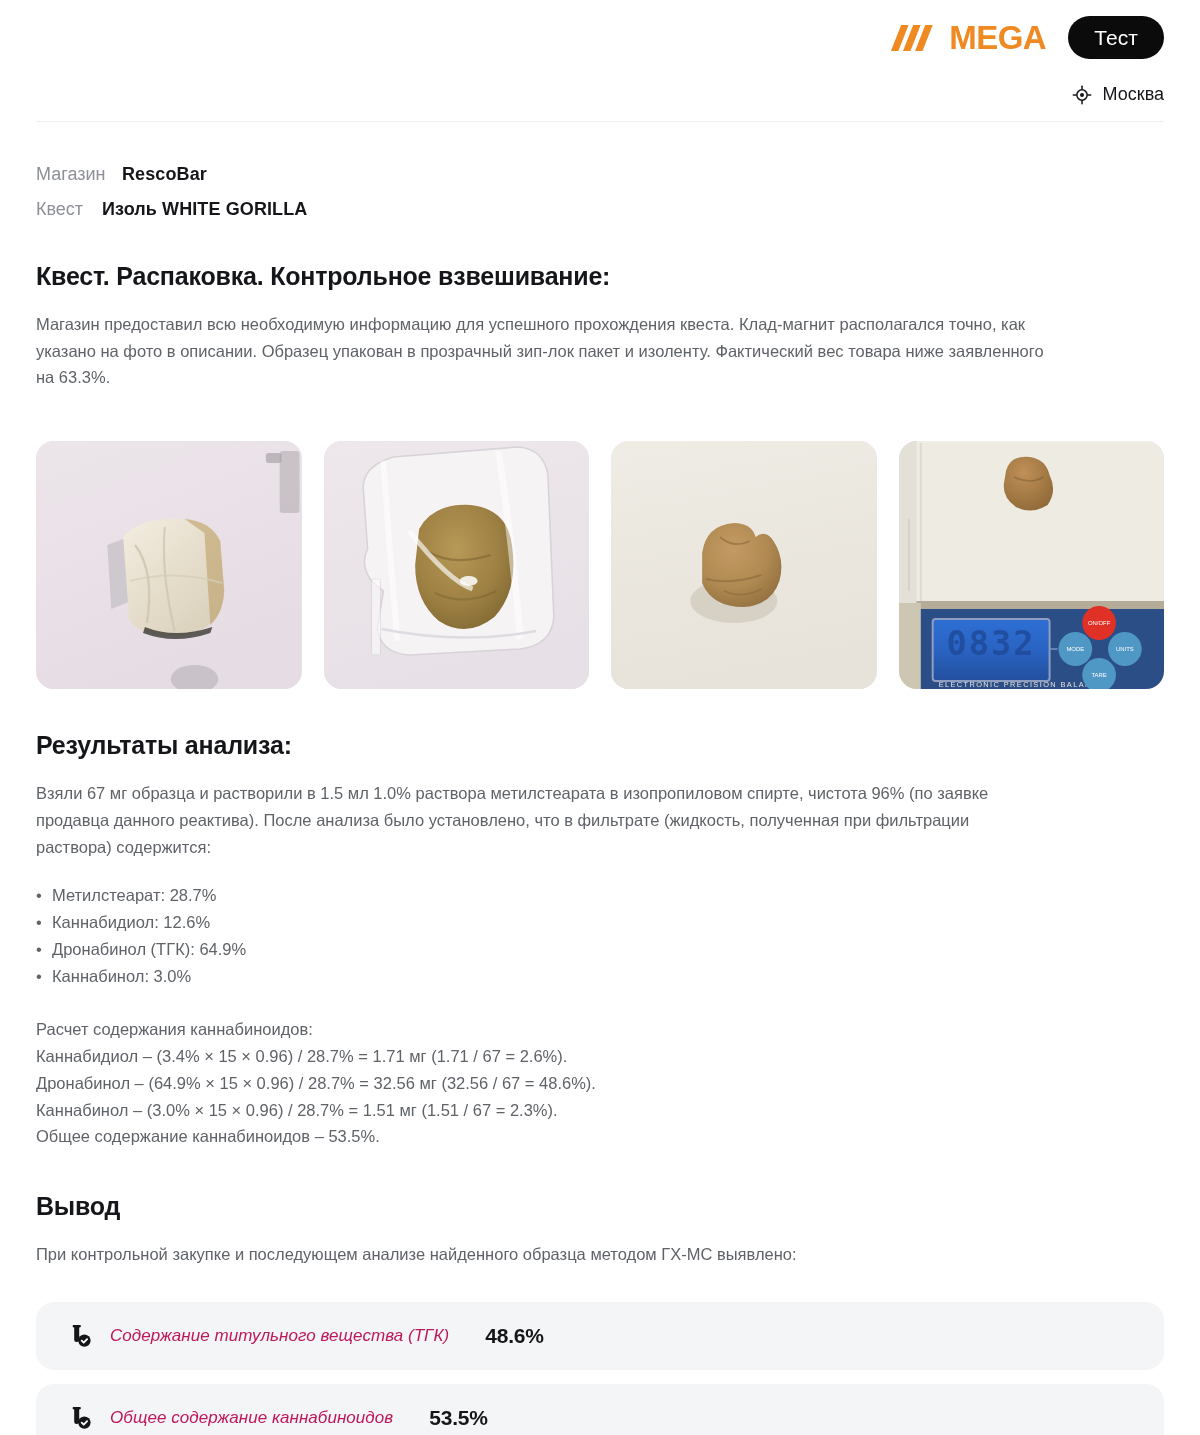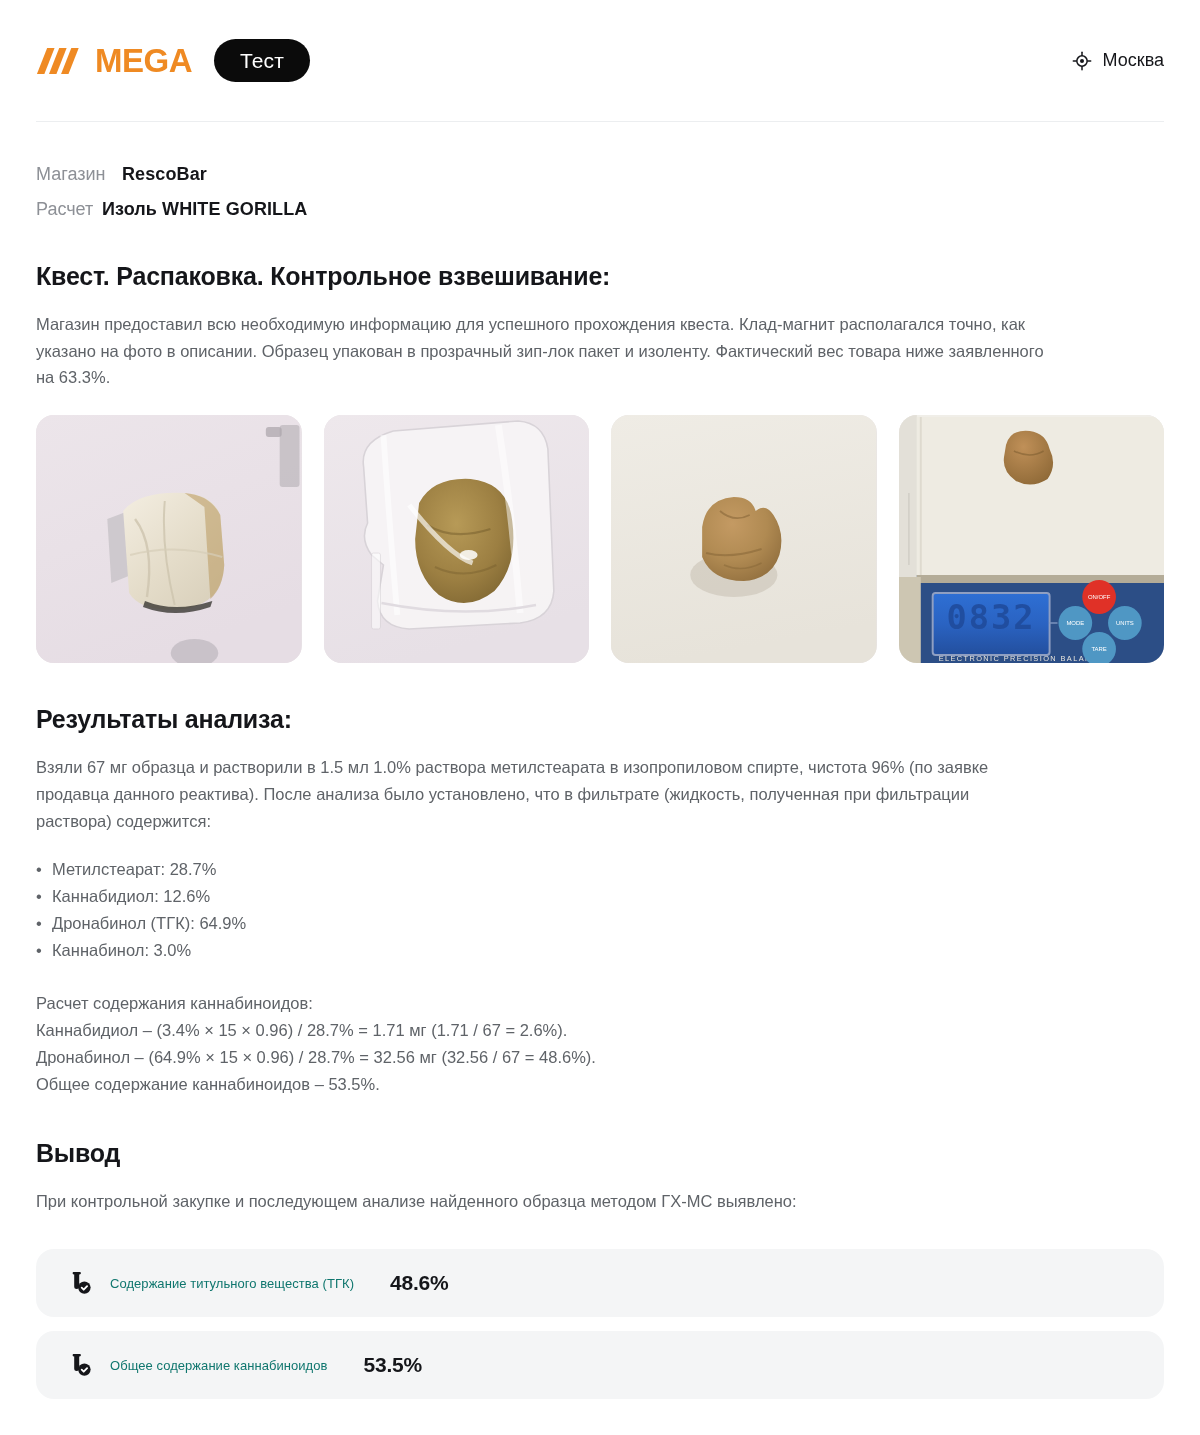--- a/index.html
+++ b/index.html
@@ -12,24 +12,25 @@
   body {
     font-family: "Liberation Sans", "DejaVu Sans", sans-serif;
     color: #1a1a1a;
     -webkit-font-smoothing: antialiased;
   }
   .page { width: 1200px; min-height: 1435px; position: relative; }
 
   
   .header {
     height: 121px;
-    padding: 4px 36px;
+    padding: 16px 36px;
     display: flex;
-    align-items: center;
+    align-items: flex-end;
     justify-content: space-between;
+    flex-direction: column;
   }
   .header-left { display: flex; align-items: center; gap: 22px; }
   .logo { display: flex; align-items: center; gap: 7px; }
   .logo-slashes { display: flex; align-items: center; height: 30px; }
   .logo-slashes svg { display: block; }
   .logo-word {
     font-size: 33px;
     font-weight: 700;
     letter-spacing: -0.5px;
     color: #ef8a23;
@@ -86,21 +87,21 @@
     line-height: 1.62;
     color: #5f6368;
     margin: 20px 0 0 0;
     max-width: 1010px;
   }
 
   
   .photos {
     display: flex;
     gap: 22px;
-    margin-top: 24px;
+    margin-top: 50px;
   }
   .photo {
     width: 268px;
     height: 248px;
     border-radius: 18px;
     overflow: hidden;
     position: relative;
     background: #e8e4e6;
   }
   .photo svg { display: block; width: 100%; height: 100%; }
@@ -139,23 +140,24 @@
     background: #f4f5f6;
     border-radius: 18px;
     height: 68px;
     display: flex;
     align-items: center;
     padding: 0 30px;
     gap: 18px;
   }
   .card-icon { width: 26px; height: 26px; flex: none; display: block; }
   .card-label {
-    font-size: 13px;
-    color: #0f766e;
+    font-size: 17px;
+    color: #be185d;
     letter-spacing: 0.05px;
+    font-style: italic;
   }
   .card-value {
     font-size: 21px;
     font-weight: 700;
     color: #15161a;
     margin-left: 18px;
     letter-spacing: -0.2px;
   }
 </style>
 </head>
@@ -198,21 +200,21 @@
   <div class="divider"></div>
 
   <div class="content">
 
     <div class="meta">
       <div class="meta-row shop">
         <span class="meta-label">Магазин</span>
         <span class="meta-value">RescoBar</span>
       </div>
       <div class="meta-row item">
-        <span class="meta-label">Расчет</span>
+        <span class="meta-label">Квест</span>
         <span class="meta-value">Изоль WHITE GORILLA</span>
       </div>
     </div>
 
     <h2 class="section-title">Квест. Распаковка. Контрольное взвешивание:</h2>
     <p class="body-text">Магазин предоставил всю необходимую информацию для успешного прохождения квеста. Клад-магнит располагался точно, как указано на фото в описании. Образец упакован в прозрачный зип-лок пакет и изоленту. Фактический вес товара ниже заявленного на 63.3%.</p>
 
     <div class="photos">
 
       <div class="photo">
@@ -341,20 +343,21 @@
       <li>Метилстеарат: 28.7%</li>
       <li>Каннабидиол: 12.6%</li>
       <li>Дронабинол (ТГК): 64.9%</li>
       <li>Каннабинол: 3.0%</li>
     </ul>
 
     <div class="calc">
       <div>Расчет содержания каннабиноидов:</div>
       <div>Каннабидиол – (3.4% × 15 × 0.96) / 28.7% = 1.71 мг (1.71 / 67 = 2.6%).</div>
       <div>Дронабинол – (64.9% × 15 × 0.96) / 28.7% = 32.56 мг (32.56 / 67 = 48.6%).</div>
+      <div>Каннабинол – (3.0% × 15 × 0.96) / 28.7% = 1.51 мг (1.51 / 67 = 2.3%).</div>
       <div>Общее содержание каннабиноидов – 53.5%.</div>
     </div>
 
     <h2 class="section-title tight">Вывод</h2>
     <p class="body-text">При контрольной закупке и последующем анализе найденного образца методом ГХ-МС выявлено:</p>
 
     <div class="cards">
 
       <div class="card">
         <span>

